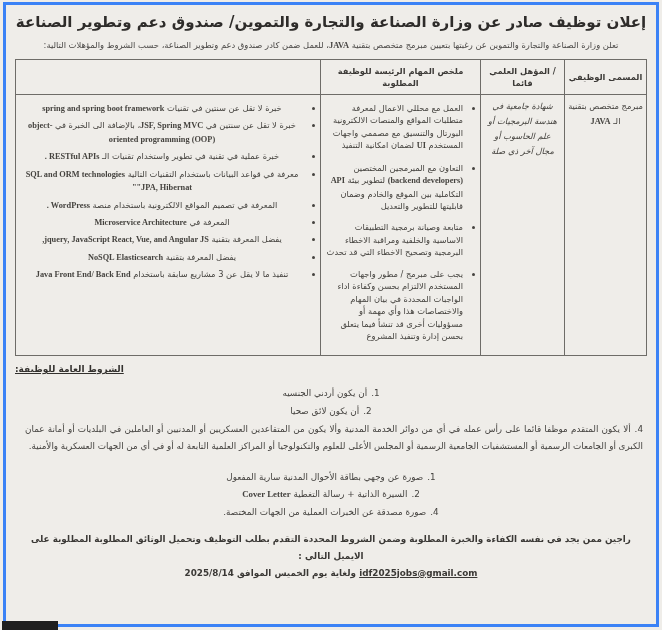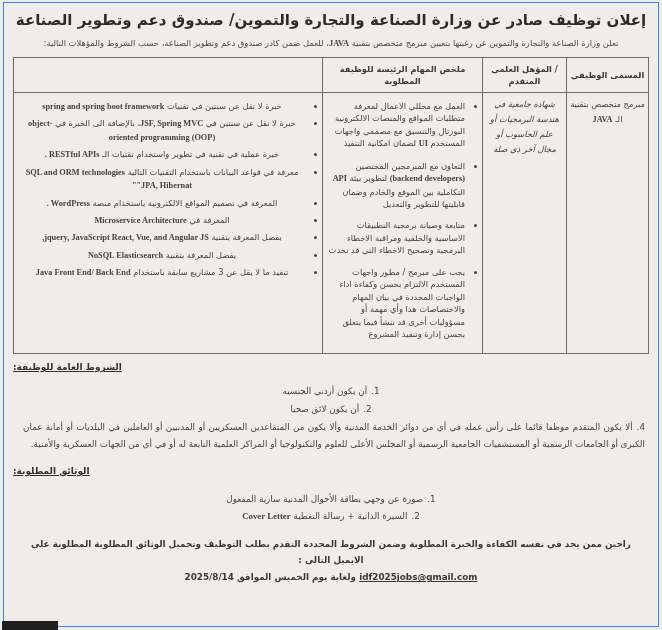--- a/index.html
+++ b/index.html
@@ -8,21 +8,21 @@
     width:662px;height:630px;
     background:#efede9;
     font-family:"DejaVu Sans",sans-serif;
     color:#3d3d3d;
     overflow:hidden;
     direction:rtl;
   }
   .sheet{
     position:absolute;
     top:2px;right:3px;left:3px;bottom:3px;
-    border:1px solid #3b82f6;
+    border:3px solid #3b82f6;
     box-sizing:border-box;
     padding:6px 9px 2px 9px;
   }
   .doc-title{
     text-align:center;
     font-size:15px;
     font-weight:bold;
     color:#2e2c2a;
     margin:2px 0 7px 0;
     letter-spacing:0;
@@ -137,21 +137,21 @@
         <col style="width:82px">
         <col style="width:84px">
         <col style="width:160px">
         <col>
       </colgroup>
       <thead>
         <tr>
           <th>المسمى الوظيفي</th>
           <th>
             <div>/ المؤهل العلمي</div>
-            <div>المتقدم</div>
+            <div>قائما</div>
           </th>
           <th>ملخص المهام الرئيسة للوظيفة المطلوبة</th>
           <th></th>
         </tr>
       </thead>
       <tbody>
         <tr style="height:232px;">
           <td class="cell-jobtitle">مبرمج متخصص بتقنية الـ <span class="latin">JAVA</span></td>
           <td class="cell-qual">شهادة جامعية في هندسة البرمجيات أو علم الحاسوب أو مجال آخر ذي صلة</td>
           <td class="cell-tasks">
@@ -203,33 +203,35 @@
         <div class="num-line">
           <span class="num">2.</span><span class="txt">أن يكون لائق صحيا</span>
         </div>
 
 
         <div class="num-line long">
           <span class="num">4.</span><span class="txt">ألا يكون المتقدم موظفا قائما على رأس عمله في أي من دوائر الخدمة المدنية وألا يكون من المتقاعدين العسكريين أو المدنيين أو العاملين في البلديات أو أمانة عمان الكبرى أو الجامعات الرسمية أو المستشفيات الجامعية الرسمية أو المجلس الأعلى للعلوم والتكنولوجيا أو المراكز العلمية التابعة له أو في أي من الجهات العسكرية والأمنية.</span>
         </div>
       </div>
 
-    <div class="section-heading" style="margin-top:14px;">الوثائق المطلوبة:</div>
 
     <div class="docs-block" style="margin-top:16px;">
 
         <div class="num-line">
           <span class="num">1.</span><span class="txt">صورة عن وجهي بطاقة الأحوال المدنية سارية المفعول</span>
         </div>
 
         <div class="num-line">
           <span class="num">2.</span><span class="txt">السيرة الذاتية + رسالة التغطية <span class="latin">Cover Letter</span></span>
         </div>
 
 
+        <div class="num-line">
+          <span class="num">4.</span><span class="txt">صورة مصدقة عن الخبرات العملية من الجهات المختصة.</span>
+        </div>
       </div>
 
     <div class="footer-apply">
       <span>راجين ممن يجد في نفسه الكفاءة والخبرة المطلوبة وضمن الشروط المحددة التقدم بطلب التوظيف وتحميل الوثائق المطلوبة المطلوبة على الايميل التالي :</span><br>
       <span class="email">idf2025jobs@gmail.com</span>
       <span>ولغاية يوم الخميس الموافق 2025/8/14</span>
     </div>
 
   </div>
   <div class="corner-patch"></div>

